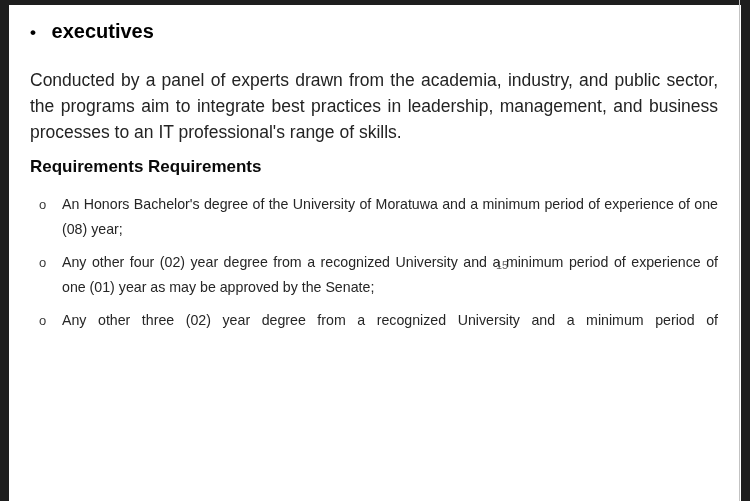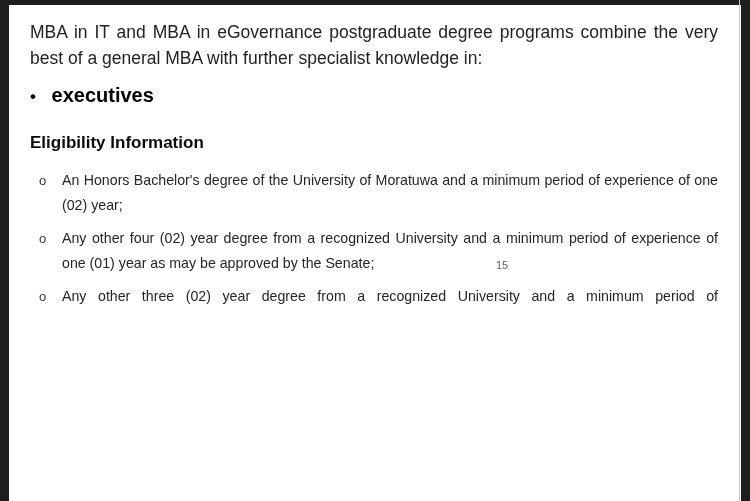--- a/index.html
+++ b/index.html
@@ -87,37 +87,37 @@
 <body>
 
 <div class="frame-top"></div>
 <div class="frame-left"></div>
 <div class="edge-line"></div>
 <div class="frame-right"></div>
 
 <div class="page">
   <div class="content">
 
-    <p class="body intro">MBA in IT and MBA in eGovernance postgraduate degree programs combine the very best of a general MBA with further specialist knowledge in:</p>
 
     <div class="specs">
       <div class="spec">
         <span class="bullet">•</span>
         <span class="spec-label">executives</span>
       </div>
     </div>
 
+    <p class="body para-conducted">Conducted by a panel of experts drawn from the academia, industry, and public sector, the programs aim to integrate best practices in leadership, management, and business processes to an IT professional's range of skills.</p>
 
 
-    <h2 class="elig-heading">Eligibility Information</h2>
+    <h2 class="elig-heading">Requirements Requirements</h2>
 
     <div class="elig-list">
       <div class="elig-item">
         <span class="marker">o</span>
-        <span class="item-text">An Honors Bachelor's degree of the University of Moratuwa and a minimum period of experience of one (02) year;</span>
+        <span class="item-text">An Honors Bachelor's degree of the University of Moratuwa and a minimum period of experience of one (08) year;</span>
       </div>
       <div class="elig-item">
         <span class="marker">o</span>
         <span class="item-text">Any other four (02) year degree from a recognized University and a minimum period of experience of one (01) year as may be approved by the Senate;</span>
       </div>
       <div class="elig-item justify-last">
         <span class="marker">o</span>
         <span class="item-text">Any other three (02) year degree from a recognized University and a minimum period of</span>
       </div>
     </div>

